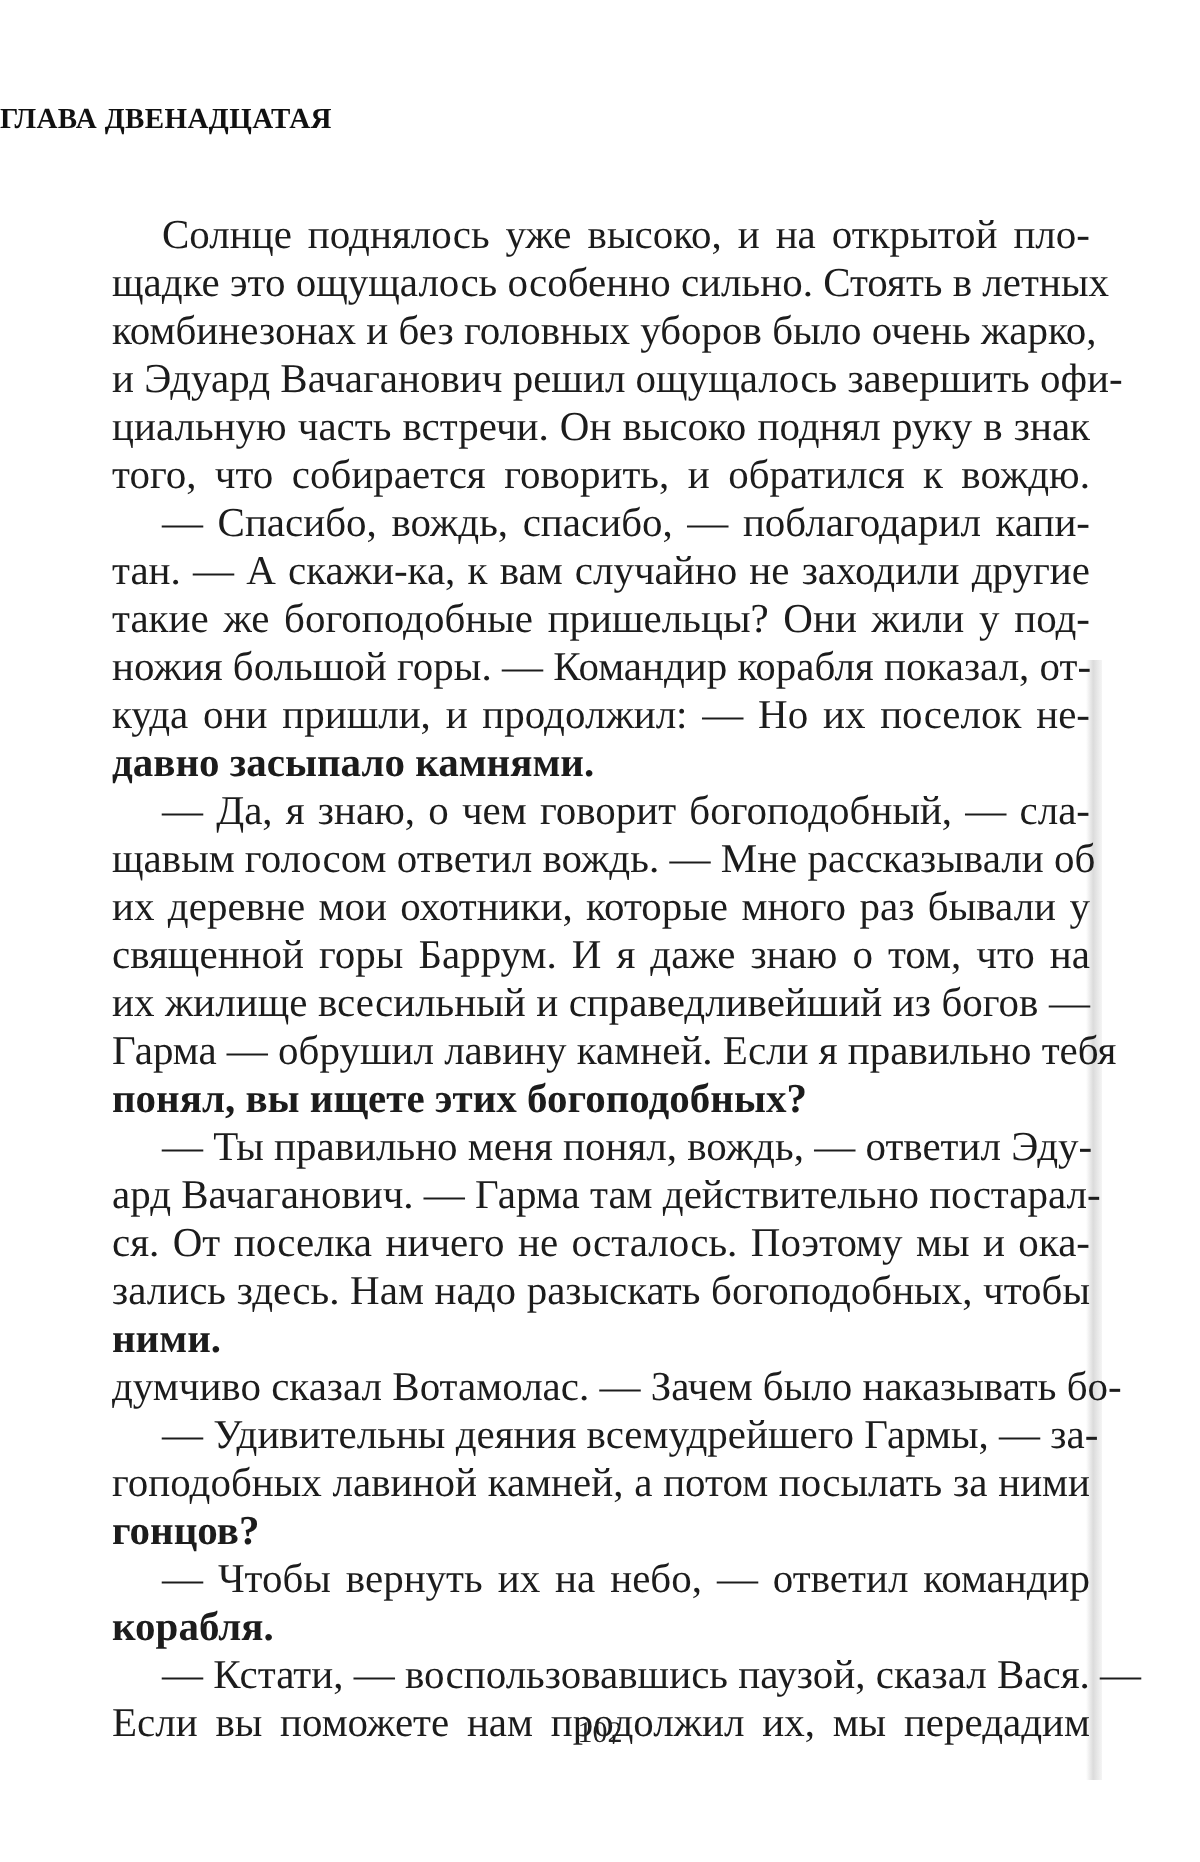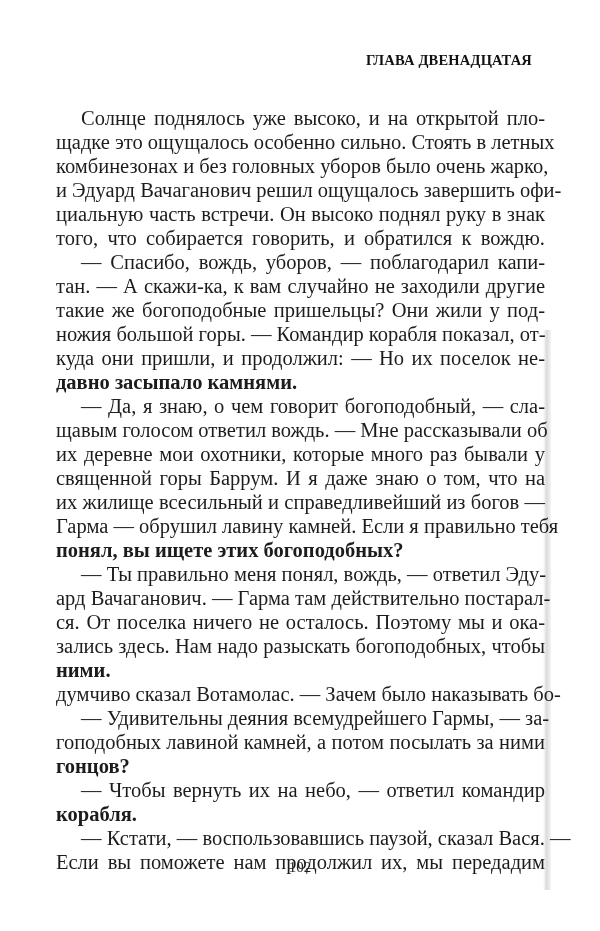--- a/index.html
+++ b/index.html
@@ -27,21 +27,21 @@
       top: 330px;
       width: 8px;
       height: 560px;
       background: linear-gradient(to right, rgba(200,200,200,0) 0%, rgba(190,190,190,0.55) 45%, rgba(215,215,215,0.25) 100%);
     }
     .chapter-title {
       position: absolute;
       top: 52px;
       left: 0;
       width: 532px;
-      text-align: right;
+      text-align: left;
       font-weight: bold;
       font-size: 14.5px;
       letter-spacing: 0.2px;
       color: #111;
     }
     .body-text {
       position: absolute;
       top: 94px;
       left: 56px;
       width: 489px;
@@ -82,21 +82,21 @@
 
   <div class="chapter-title">ГЛАВА ДВЕНАДЦАТАЯ</div>
 
   <div class="body-text">
     <span class="line indent">Солнце поднялось уже высоко, и на открытой пло-</span>
     <span class="line">щадке это ощущалось особенно сильно. Стоять в летных</span>
     <span class="line">комбинезонах и без головных уборов было очень жарко,</span>
     <span class="line">и Эдуард Вачаганович решил ощущалось завершить офи-</span>
     <span class="line">циальную часть встречи. Он высоко поднял руку в знак</span>
     <span class="line">того, что собирается говорить, и обратился к вождю.</span>
-    <span class="line indent">— Спасибо, вождь, уборов, — поблагодарил капи-</span>
+    <span class="line indent">— Спасибо, вождь, спасибо, — поблагодарил капи-</span>
     <span class="line">тан. — А скажи-ка, к вам случайно не заходили другие</span>
     <span class="line">такие же богоподобные пришельцы? Они жили у под-</span>
     <span class="line">ножия большой горы. — Командир корабля показал, от-</span>
     <span class="line">куда они пришли, и продолжил: — Но их поселок не-</span>
     <span class="line last">давно засыпало камнями.</span>
     <span class="line indent">— Да, я знаю, о чем говорит богоподобный, — сла-</span>
     <span class="line">щавым голосом ответил вождь. — Мне рассказывали об</span>
     <span class="line">их деревне мои охотники, которые много раз бывали у</span>
     <span class="line">священной горы Баррум. И я даже знаю о том, что на</span>
     <span class="line">их жилище всесильный и справедливейший из богов —</span>

